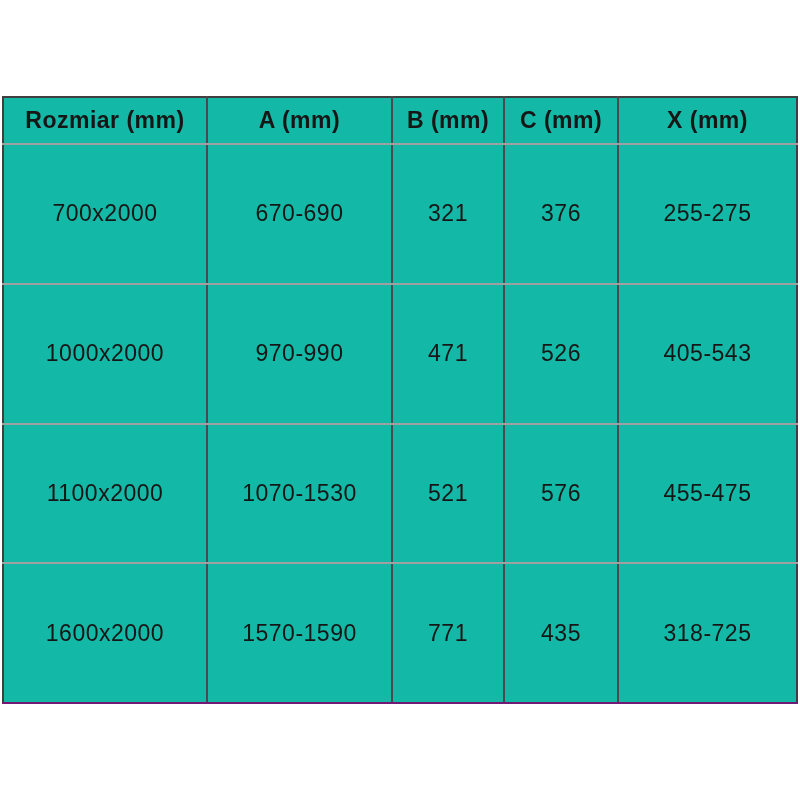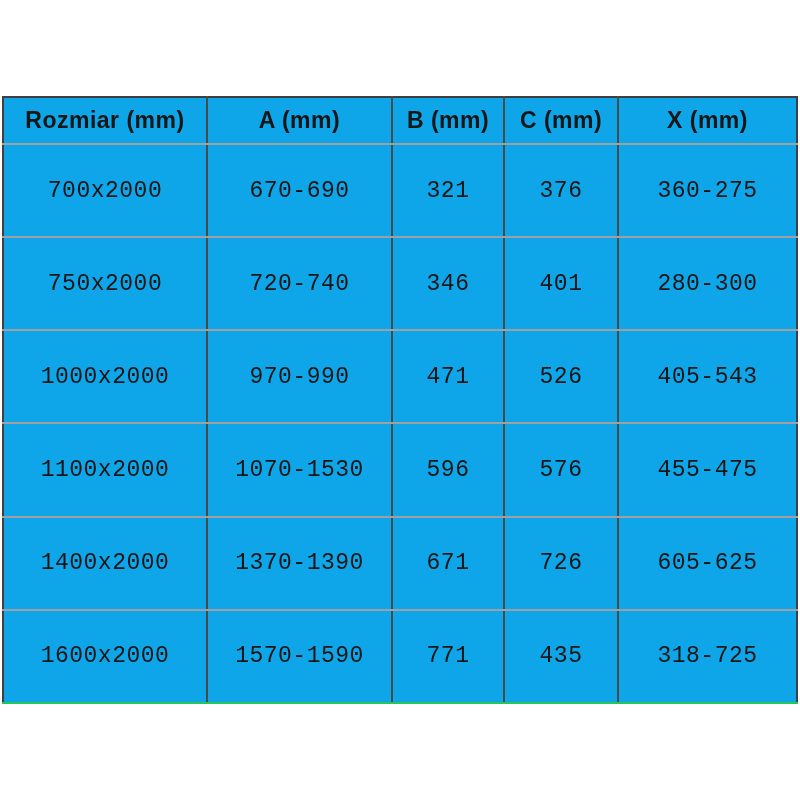--- a/index.html
+++ b/index.html
@@ -13,21 +13,21 @@
   .table-wrap {
     position: absolute;
     left: 2px;
     top: 96px;
   }
   table.size-table {
     border-collapse: collapse;
     table-layout: fixed;
     width: 794px;
     height: 608px;
-    background: #0ea5e9;
+    background: #14b8a6;
   }
   table.size-table th,
   table.size-table td {
     padding: 0;
     text-align: center;
     vertical-align: middle;
     color: #161616;
     letter-spacing: 0.5px;
     overflow: hidden;
   }
@@ -45,24 +45,23 @@
     border-left: 2px solid #4a4a4a;
     border-right: 2px solid #4a4a4a;
     border-top: 2px solid #a0a0a0;
     border-bottom: 2px solid #a0a0a0;
   }
   table.size-table thead tr {
     height: 47px;
   }
   table.size-table tbody td {
     height: 46px;
-    font-family: Liberation Mono, monospace;
   }
   table.size-table tbody tr:last-child td {
-    border-bottom: 2px solid #22c55e;
+    border-bottom: 2px solid #701a75;
   }
   table.size-table th:first-child,
   table.size-table td:first-child {
     border-left: 2px solid #3f3f3f;
   }
   table.size-table th:last-child,
   table.size-table td:last-child {
     border-right: 2px solid #3f3f3f;
   }
 </style>
@@ -86,49 +85,35 @@
           <th>C (mm)</th>
           <th>X (mm)</th>
         </tr>
     </thead>
     <tbody>
         <tr>
           <td>700x2000</td>
           <td>670-690</td>
           <td>321</td>
           <td>376</td>
-          <td>360-275</td>
-        </tr>
-        <tr>
-          <td>750x2000</td>
-          <td>720-740</td>
-          <td>346</td>
-          <td>401</td>
-          <td>280-300</td>
+          <td>255-275</td>
         </tr>
         <tr>
           <td>1000x2000</td>
           <td>970-990</td>
           <td>471</td>
           <td>526</td>
           <td>405-543</td>
         </tr>
         <tr>
           <td>1100x2000</td>
           <td>1070-1530</td>
-          <td>596</td>
+          <td>521</td>
           <td>576</td>
           <td>455-475</td>
-        </tr>
-        <tr>
-          <td>1400x2000</td>
-          <td>1370-1390</td>
-          <td>671</td>
-          <td>726</td>
-          <td>605-625</td>
         </tr>
         <tr>
           <td>1600x2000</td>
           <td>1570-1590</td>
           <td>771</td>
           <td>435</td>
           <td>318-725</td>
         </tr>
       </tbody>
   </table>

